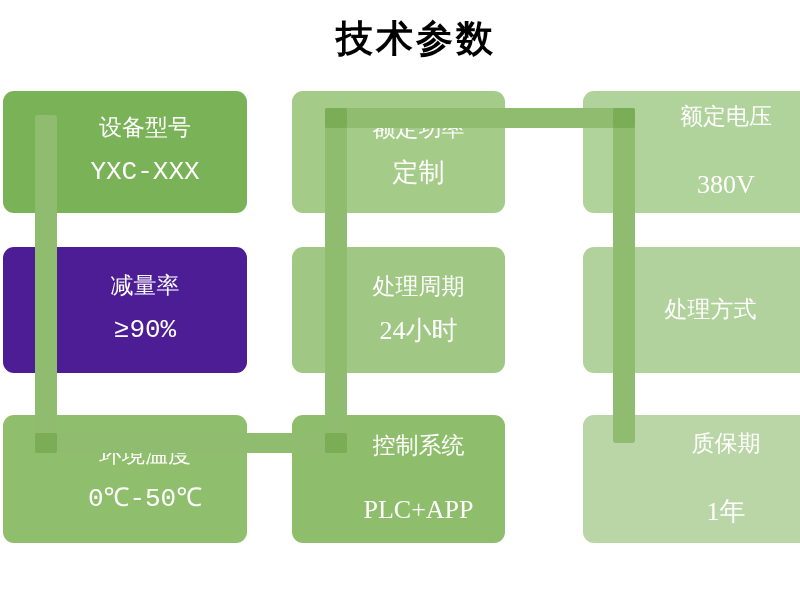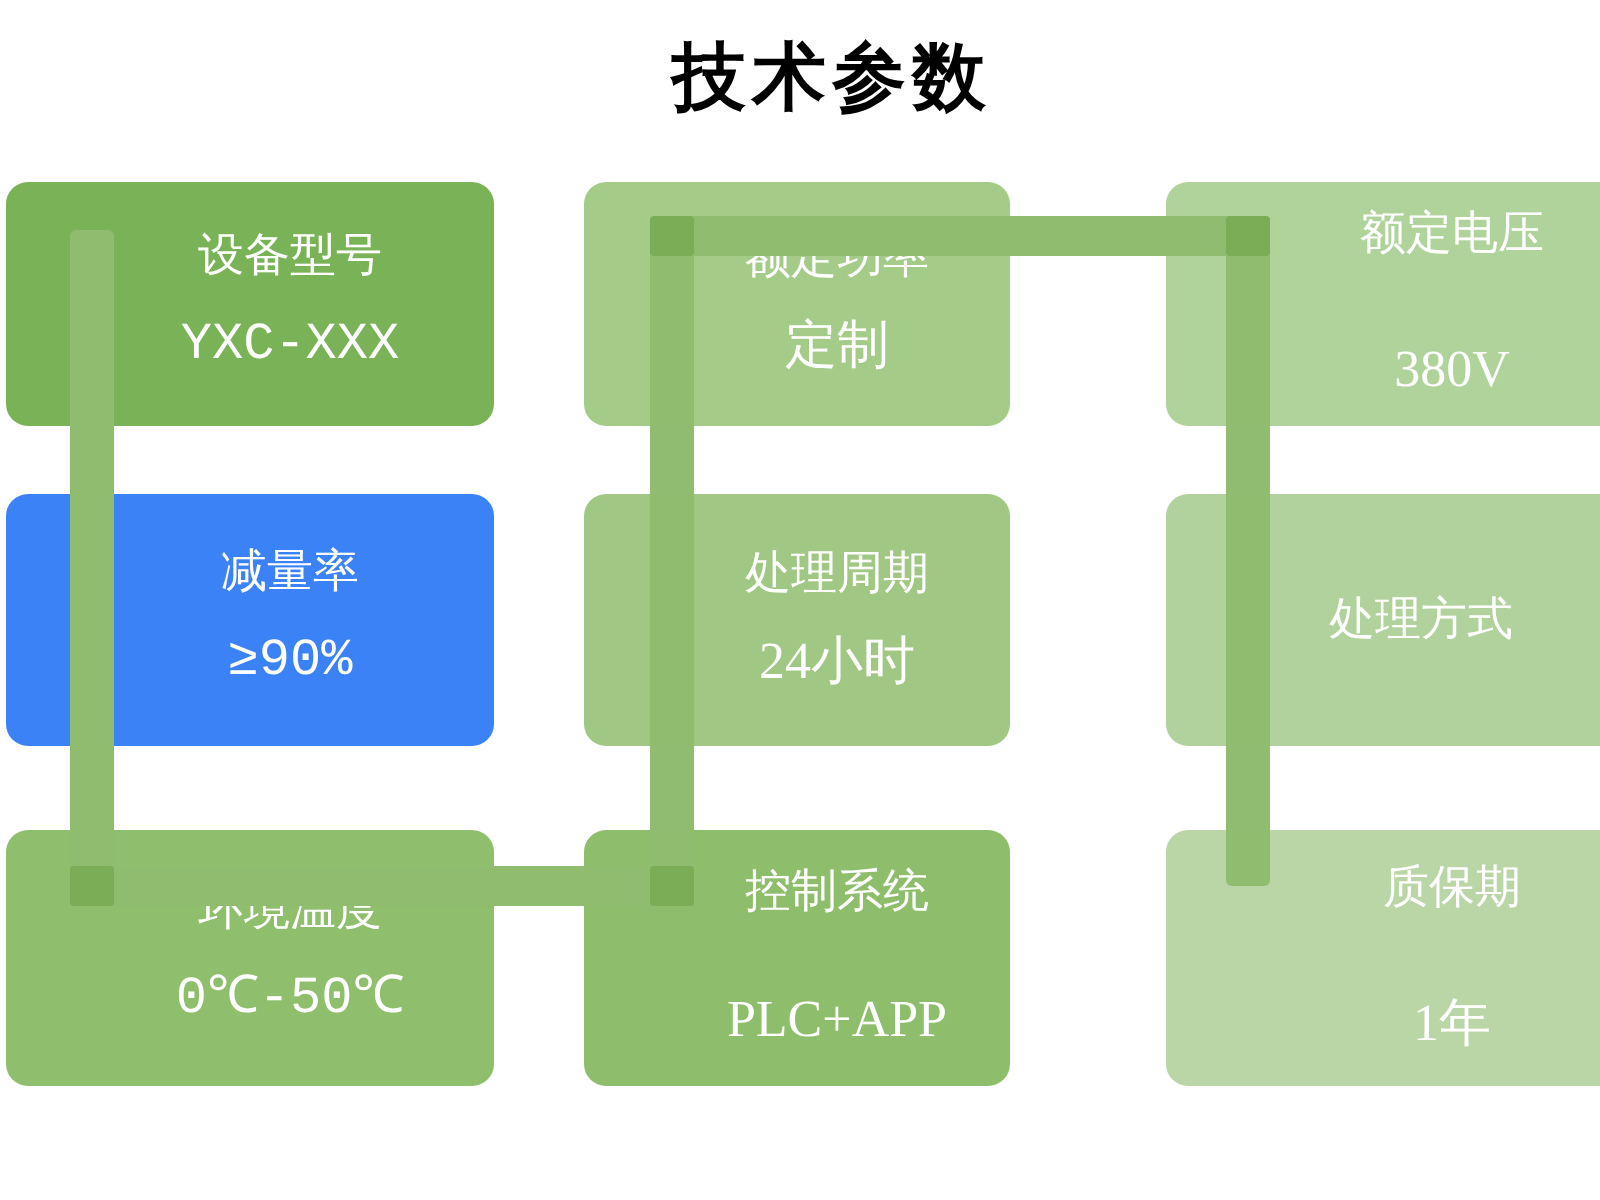--- a/index.html
+++ b/index.html
@@ -86,21 +86,21 @@
   </div>
   <div class="box c2 r1" style="background-color: rgb(165, 203, 136);">
     <span class="label">额定功率</span>
     <span class="value">定制</span>
   </div>
   <div class="box c3 r1" style="background-color: rgb(176, 210, 155);">
     <span class="label">额定电压</span>
     <span class="value">380V</span>
   </div>
 
-  <div class="box c1 r2" style="background-color: #3b82f6;">
+  <div class="box c1 r2" style="background-color: #4c1d95;">
     <span class="label">减量率</span>
     <span class="value">≥90%</span>
   </div>
   <div class="box c2 r2" style="background-color: rgb(160, 199, 131);">
     <span class="label">处理周期</span>
     <span class="value">24小时</span>
   </div>
   <div class="box c3 r2" style="background-color: rgb(178, 210, 157); padding-left: 15px;">
     <span class="label">处理方式</span>
   </div>

